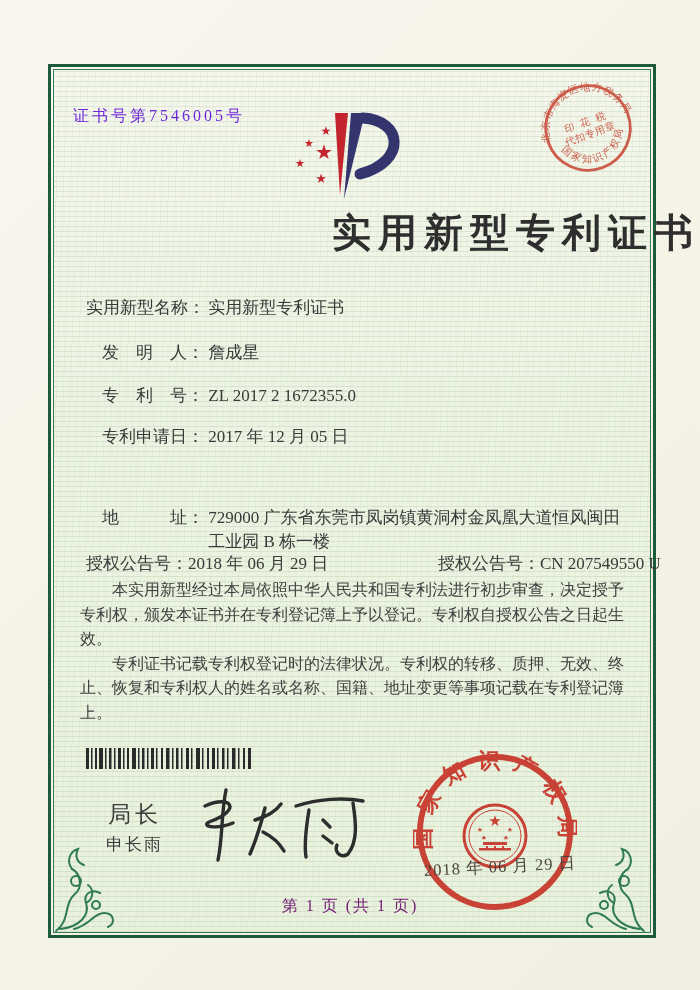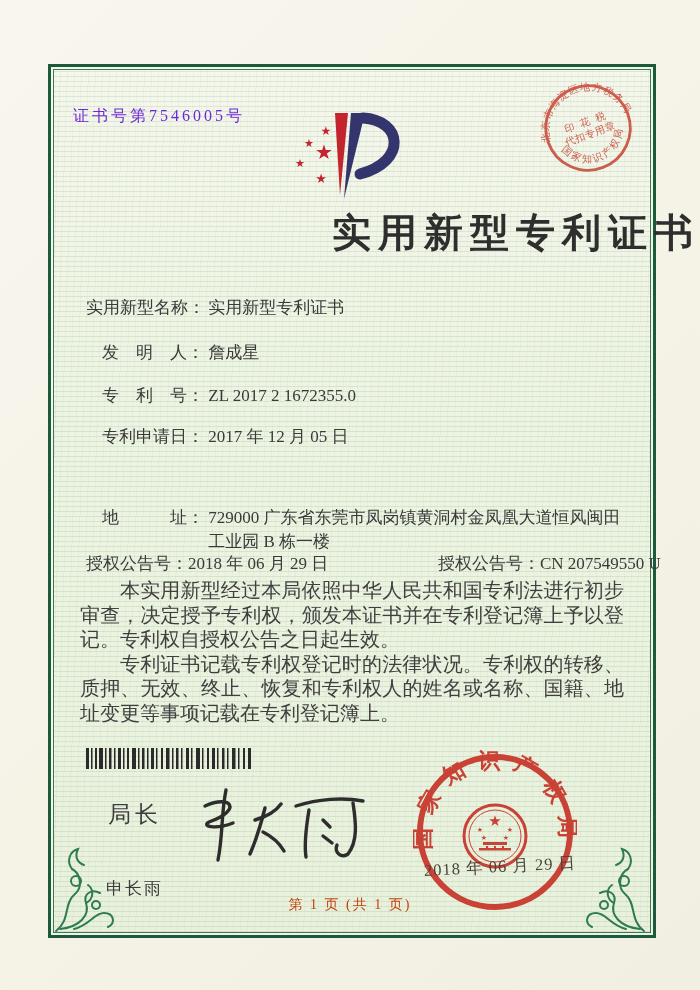--- a/index.html
+++ b/index.html
@@ -24,31 +24,31 @@
   .abs{position:absolute;}
   .cert-no{left:73px;top:106px;font-size:16px;letter-spacing:3px;color:#6d28d9;}
   .logo{left:278px;top:108px;width:144px;height:98px;}
   .title{left:0;top:206px;width:700px;text-align:right;font-size:39px;font-weight:700;
          letter-spacing:7px;color:#2e2e2e;}
   .field-row{left:86px;width:545px;font-size:17px;color:#3a3a3a;}
   .field-label{display:inline-block;width:96px;vertical-align:top;white-space:nowrap;text-align:right;}
   .field-value{display:inline-block;vertical-align:top;max-width:445px;line-height:24px;}
   .grant-no{position:absolute;left:352px;top:0;white-space:nowrap;}
   .body-text{left:80px;top:578px;width:544px;}
-  .body-text p{margin:0;font-size:20px;line-height:24.5px;text-align:justify;
+  .body-text p{margin:0;font-size:16px;line-height:24.5px;text-align:justify;
                text-indent:2em;color:#3f3f3f;}
   .barcode{left:86px;top:748px;width:168px;height:21px;}
   .signer-title{left:108px;top:799px;font-size:23px;letter-spacing:4px;}
-  .signer-name{left:106px;top:833px;font-size:17px;letter-spacing:2px;margin-top:44px;}
+  .signer-name{left:106px;top:833px;font-size:17px;letter-spacing:2px;}
   .signature{left:193px;top:782px;width:175px;height:84px;}
   .seal{left:413px;top:750px;width:164px;height:164px;opacity:.94;}
   .seal-date{left:424px;top:856px;font-size:16.5px;color:#4a423c;letter-spacing:1px;
              transform:rotate(-3deg);}
   .corner-stamp{left:540px;top:80px;width:96px;height:96px;transform:rotate(-20deg);opacity:.88;}
-  .footer{left:0;top:896px;width:700px;text-align:center;font-size:14px;letter-spacing:2px;color:#c2410c;}
+  .footer{left:0;top:896px;width:700px;text-align:center;font-size:16px;letter-spacing:2px;color:#701a75;}
   .flourish{width:92px;height:92px;}
   .flourish-left{left:50px;top:843px;}
   .flourish-right{left:558px;top:843px;transform:scaleX(-1);}
 </style>
 </head>
 <body>
 
 <div class="frame">
   <div class="frame-inner"></div>
 </div>

